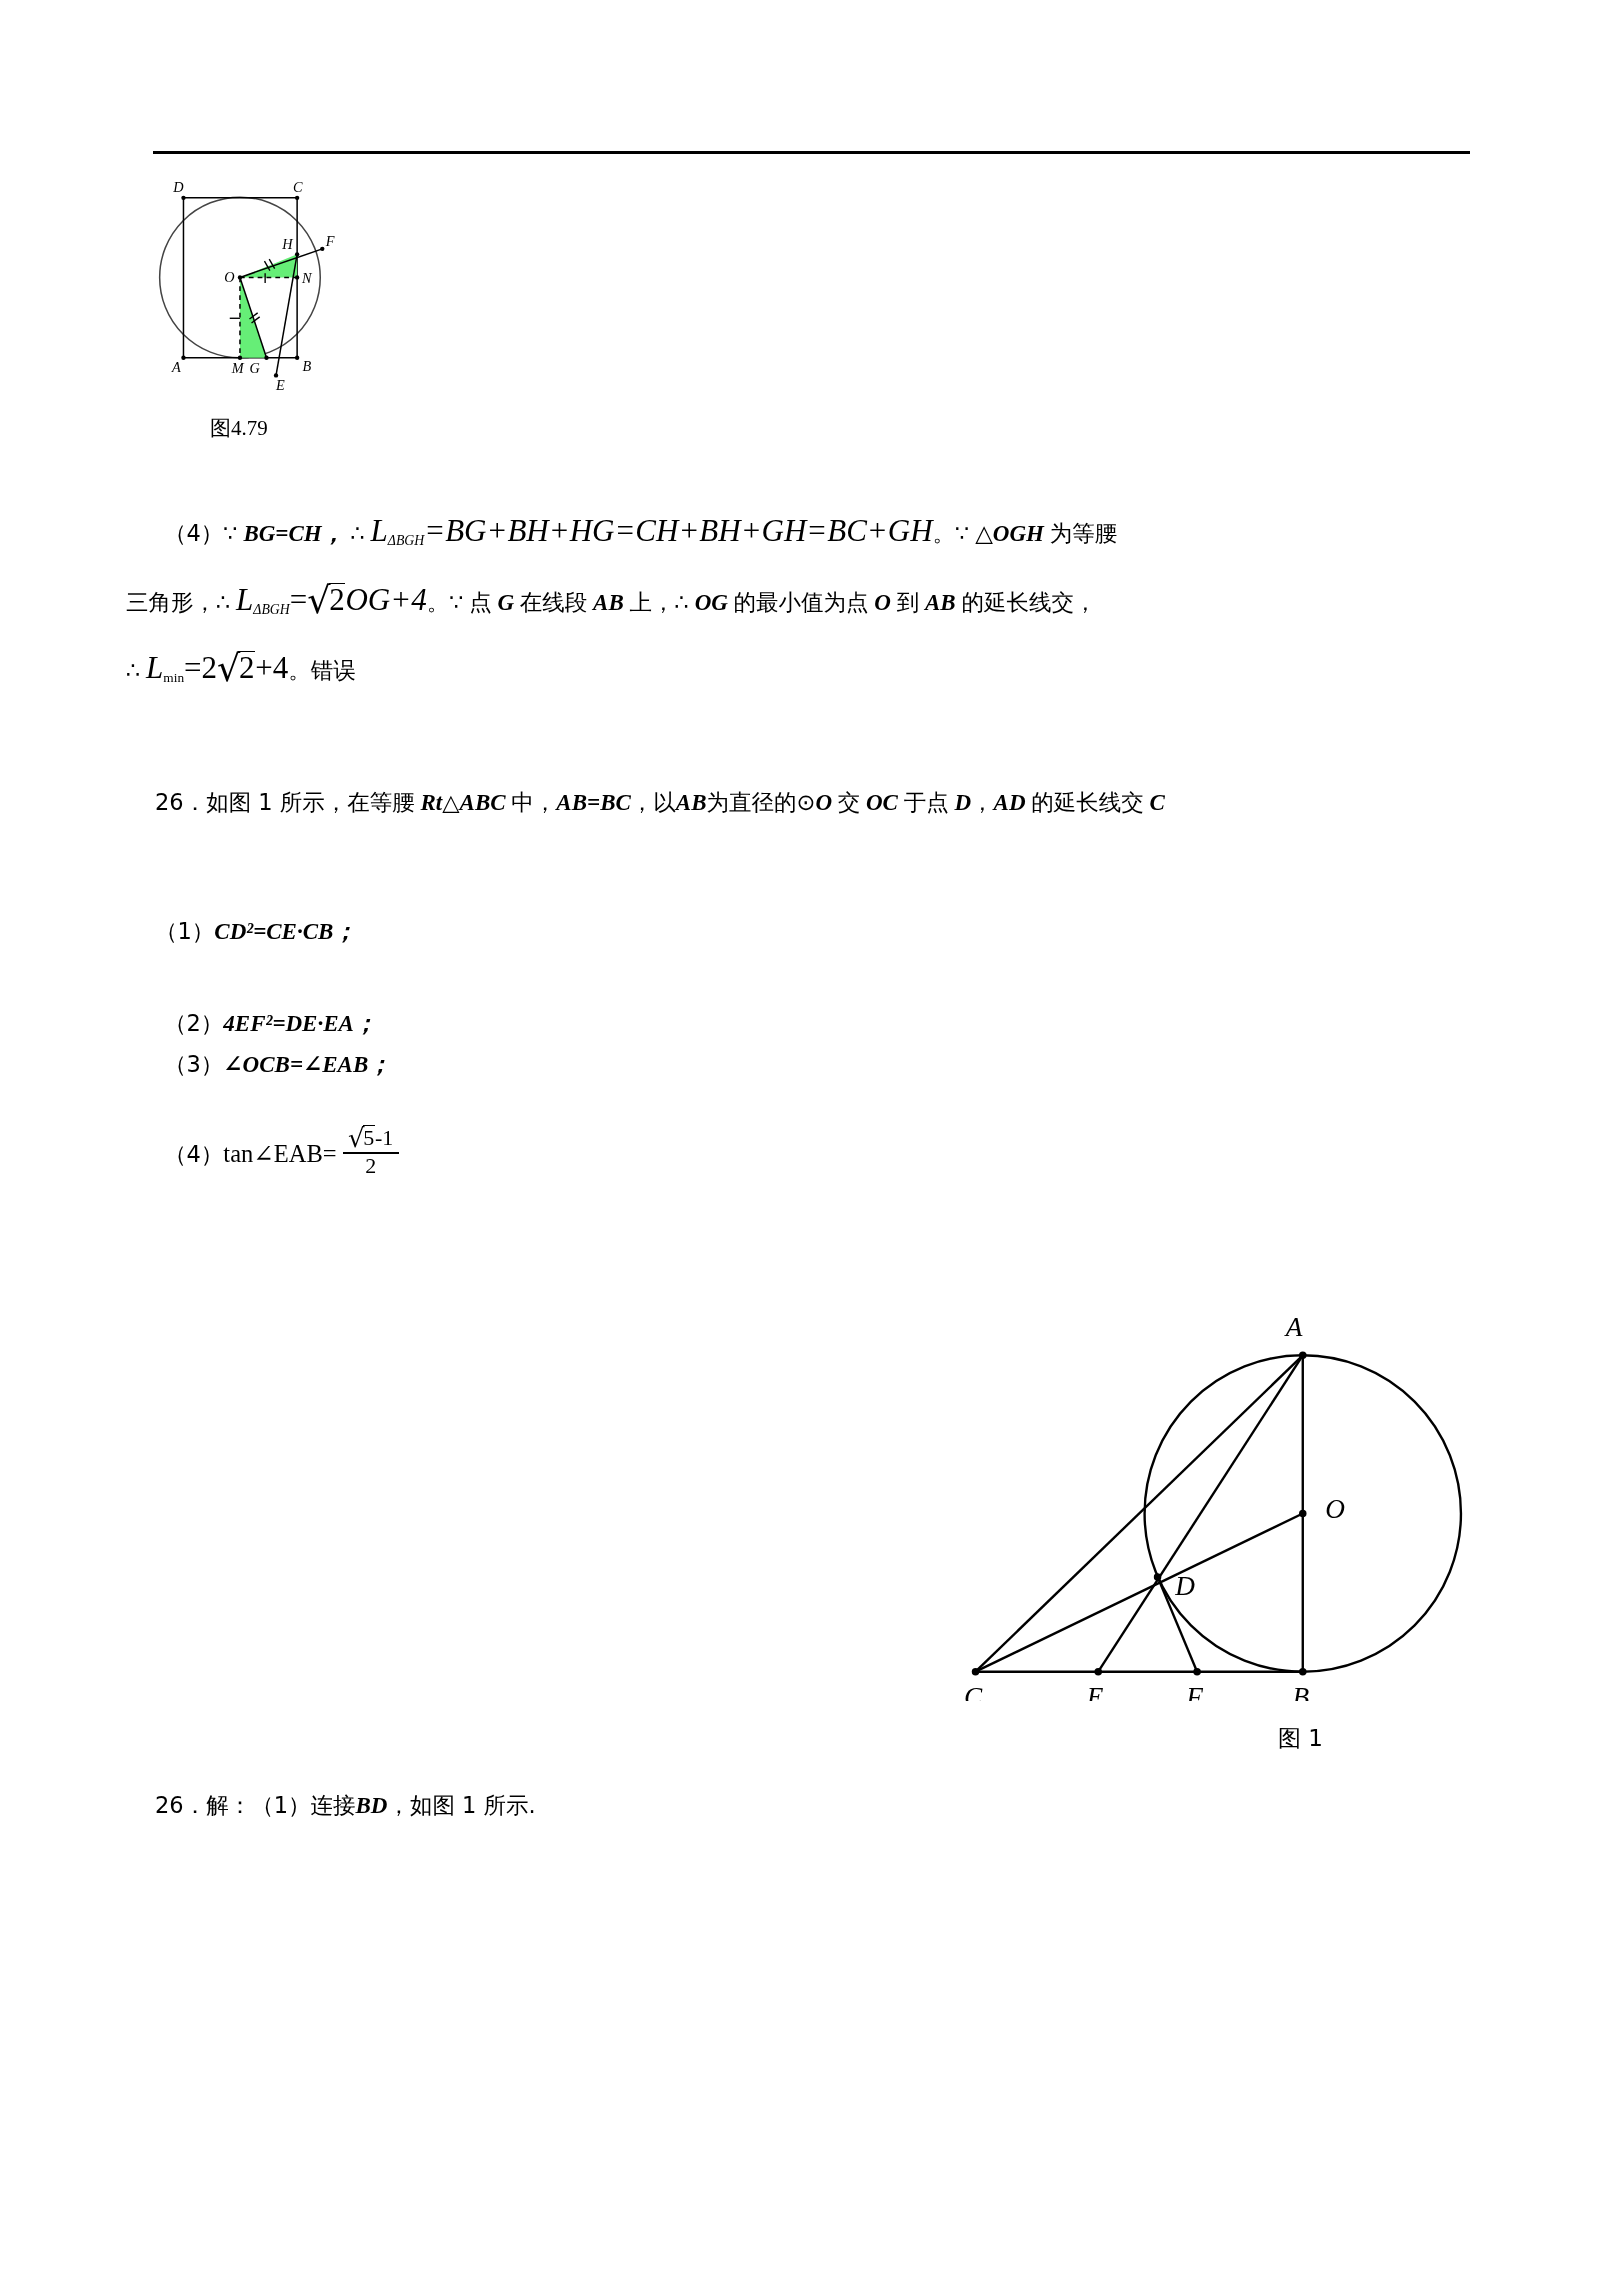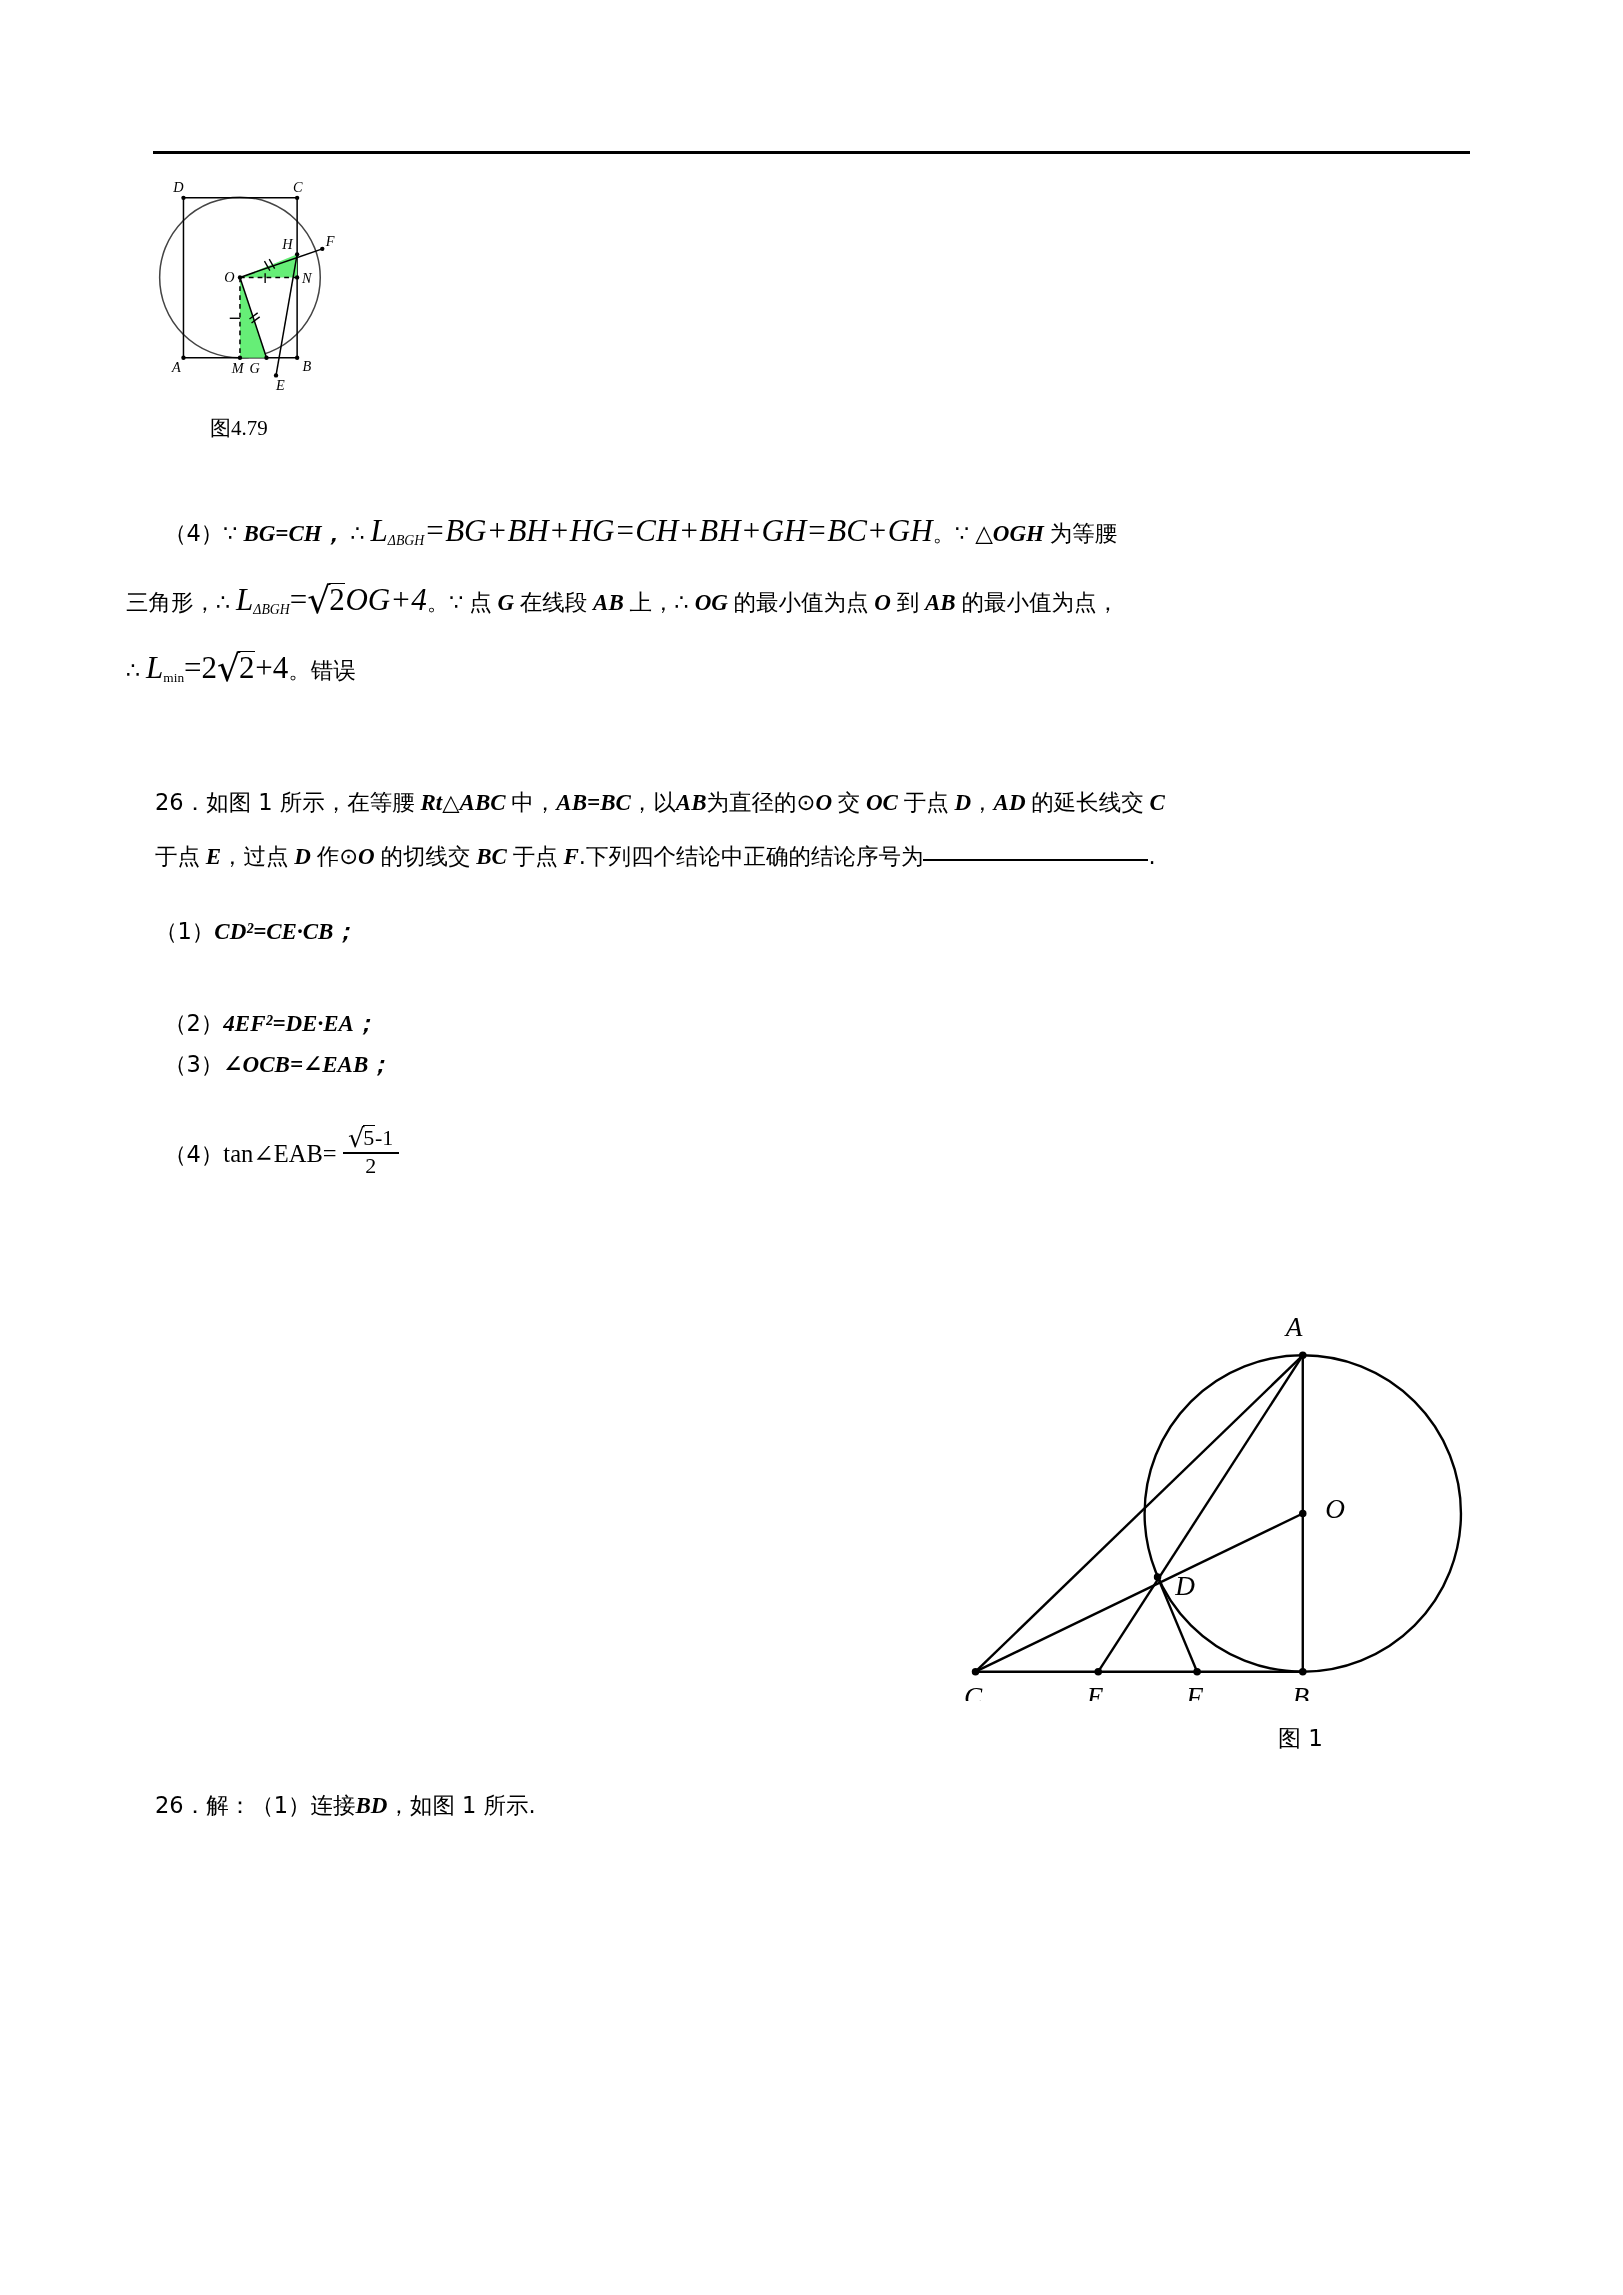--- a/index.html
+++ b/index.html
@@ -211,50 +211,40 @@
     <span class="cn">点</span>
     <span class="mi">G</span>
     <span class="cn">在线段</span>
     <span class="mi">AB</span>
     <span class="cn">上，</span><span class="cn">∴</span>
     <span class="mi">OG</span>
     <span class="cn">的最小值为点</span>
     <span class="mi">O</span>
     <span class="cn">到</span>
     <span class="mi">AB</span>
-    <span class="cn">的最小值为点，</span>
+    <span class="cn">的延长线交，</span>
   </div>
 
   <div class="para" style="left:126px; top:651px;">
     <span class="cn">∴</span>
     <span class="mbig">L</span><span class="mbig subup">min</span><span class="mbigup">=2</span><span class="rad mbigup"><span class="sign">√</span><span class="rcand">2</span></span><span class="mbigup">+4</span><span class="cn">。</span><span class="cn">错误</span>
   </div>
 
   <div class="para" style="left:155px; top:791px;">
     <span class="cn">26．</span><span class="cn">如图 1 所示，在等腰</span>
     <span class="mi">Rt</span><span class="cn">△</span><span class="mi">ABC</span>
     <span class="cn">中，</span><span class="mi">AB=BC</span><span class="cn">，以</span><span class="mi">AB</span><span class="cn">为直径的⊙</span><span class="mi">O</span>
     <span class="cn">交</span>
     <span class="mi">OC</span>
     <span class="cn">于点</span>
     <span class="mi">D</span><span class="cn">，</span><span class="mi">AD</span>
     <span class="cn">的延长线交</span>
     <span class="mi">C</span>
   </div>
 
-  <div class="para" style="left:155px; top:845px;">
-    <span class="cn">于点</span>
-    <span class="mi">E</span><span class="cn">，过点</span>
-    <span class="mi">D</span>
-    <span class="cn">作⊙</span><span class="mi">O</span>
-    <span class="cn">的切线交</span>
-    <span class="mi">BC</span>
-    <span class="cn">于点</span>
-    <span class="mi">F</span><span class="cn">.下列四个结论中正确的结论序号为</span><span class="blank-line"></span><span class="cn">.</span>
-  </div>
 
   <div class="para" style="left:155px; top:920px;">
     <span class="cn">（1）</span><span class="mi" style="font-size:23px">CD²=CE·CB；</span>
   </div>
 
   <div class="para" style="left:164px; top:1012px;">
     <span class="cn">（2）</span><span class="mi" style="font-size:23px">4EF²=DE·EA；</span>
   </div>
 
   <div class="para" style="left:164px; top:1053px;">

